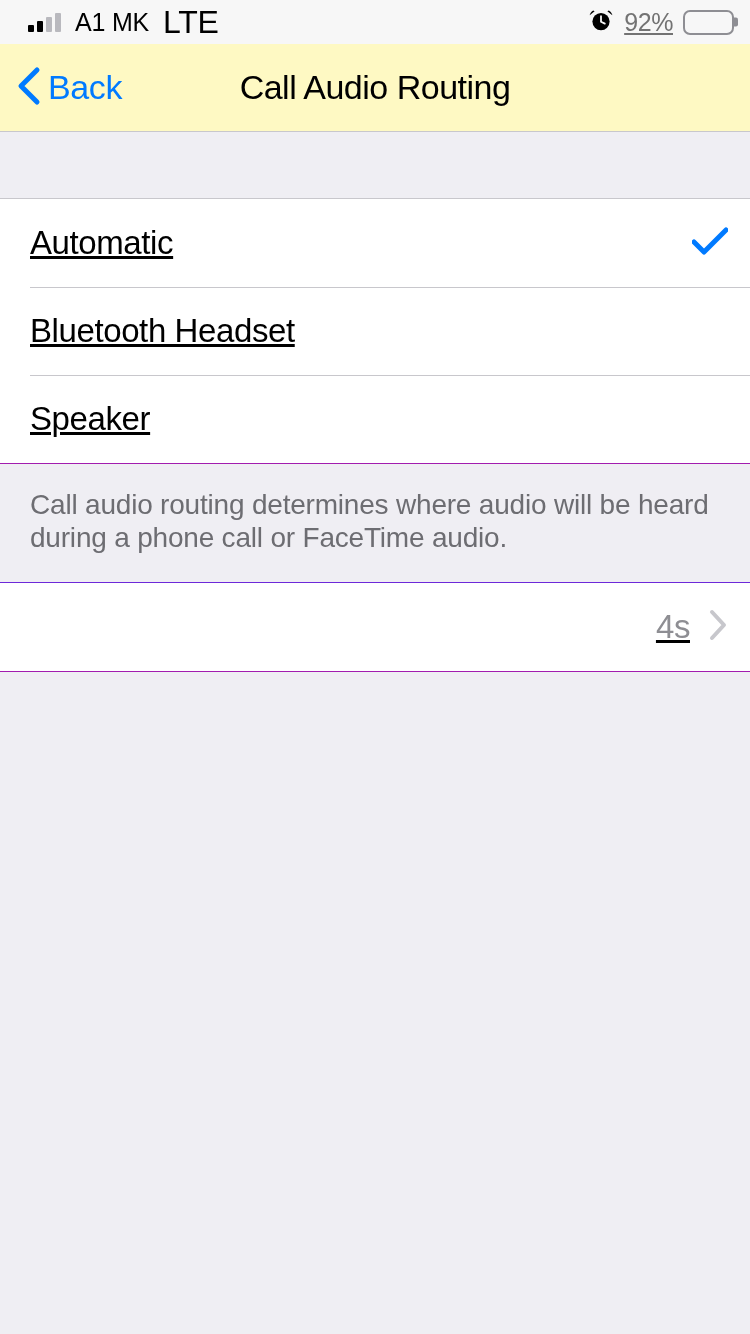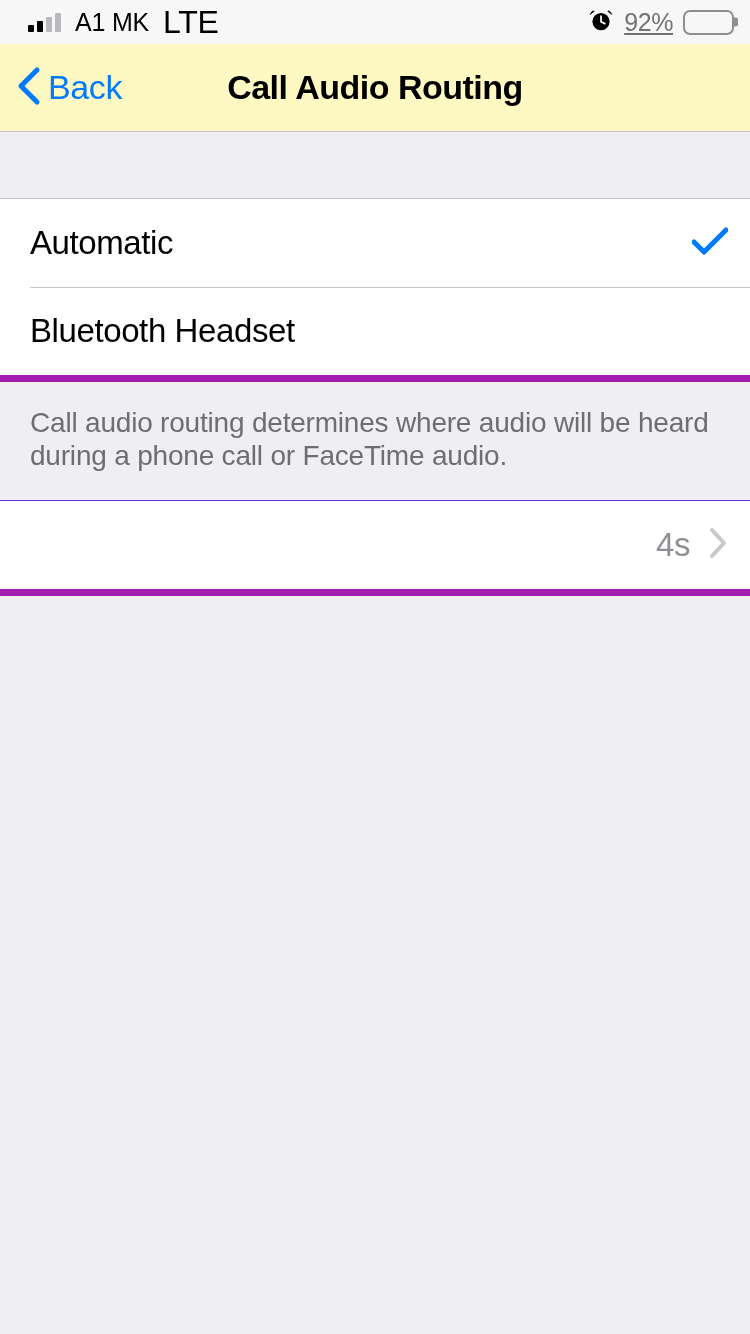--- a/index.html
+++ b/index.html
@@ -130,36 +130,37 @@
   .back-label {
     font-size: 34px;
     color: #007AFF;
     letter-spacing: -0.4px;
   }
   .nav-title {
     position: absolute;
     left: 0; right: 0;
     text-align: center;
     font-size: 34px;
-    font-weight: bold;
+    font-weight: normal;
     color: #000;
     letter-spacing: -0.5px;
     pointer-events: none;
   }
 
   
   .section-gap {
     background: #EFEEF3;
     border-bottom: 1px solid #C8C7CC;
   }
   .gap-top { height: 67px; }
 
   .list-group {
     background: #84cc16;
-    border-bottom: 7px solid #a21caf;
+    border-bottom: 1px solid #a21caf;
+    text-decoration: underline;
   }
 
   .row {
     position: relative;
     height: 88px;
     display: flex;
     align-items: center;
     padding: 0 22px 0 30px;
     background: #FFFFFF;
     cursor: pointer;
@@ -273,20 +274,23 @@
               <path d="M2 16 L12 26 L34 4" stroke="#007AFF" stroke-width="5" fill="none" stroke-linecap="round" stroke-linejoin="round"></path>
             </svg>
           </span>
         </span>
       </div>
 
       <div class="row">
         <span class="row-label">Bluetooth Headset</span>
       </div>
 
+      <div class="row">
+        <span class="row-label">Speaker</span>
+      </div>
 
     </div>
 
     <div class="footer-note">
       <p>Call audio routing determines where audio will be heard during a phone call or FaceTime audio.</p>
     </div>
 
     <div class="list-group">
       <div class="row">
         <span class="row-right">

